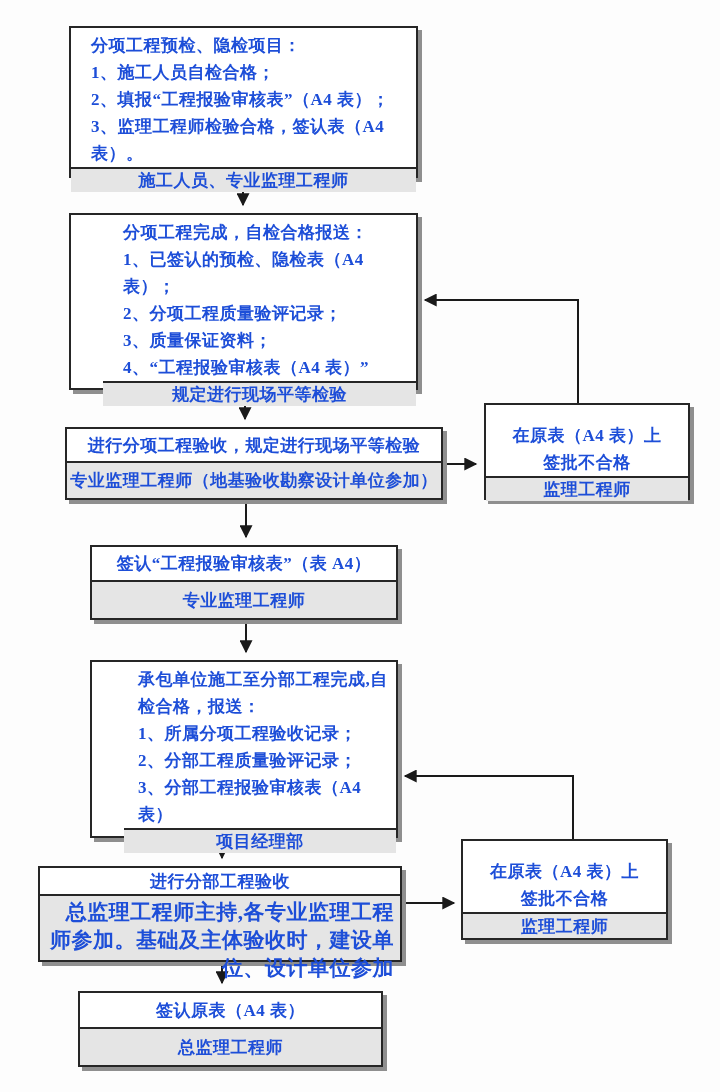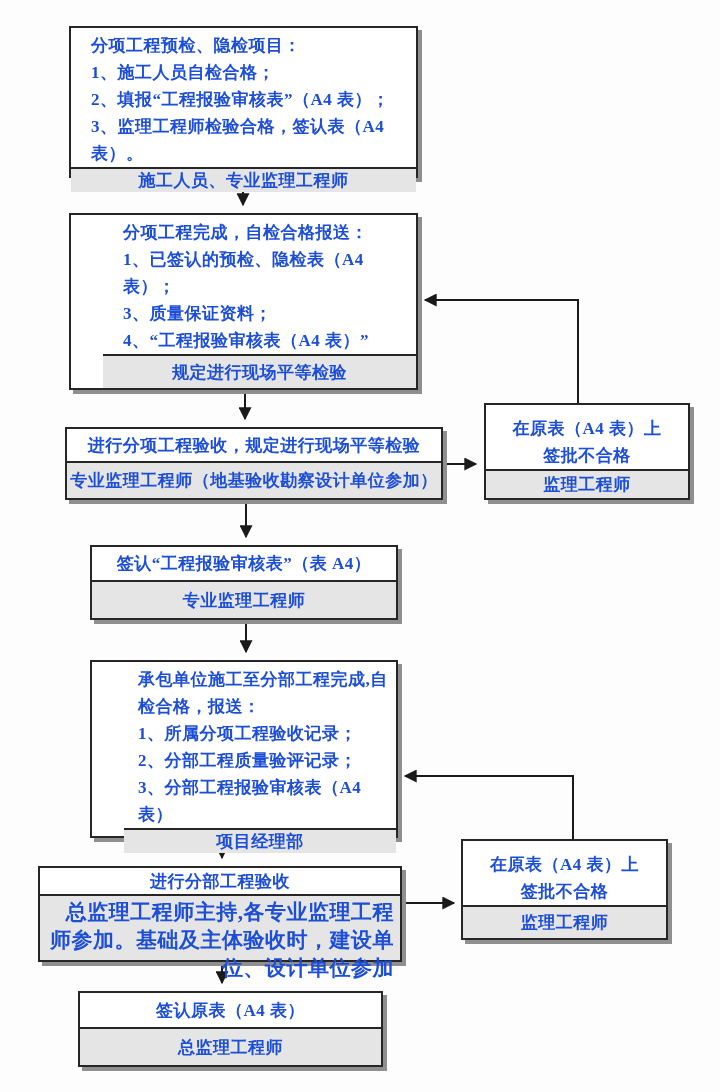--- a/index.html
+++ b/index.html
@@ -23,21 +23,21 @@
     flex-direction:column;
   }
   .content{
     flex:1;
     padding:4px 8px 0 20px;
     font-size:17px;
     line-height:27px;
     letter-spacing:0.5px;
   }
   .content.center{
-    padding:10px 4px 0 4px;
+    padding:17px 4px 0 4px;
     text-align:center;
   }
   .header-line{
     text-align:right;
     letter-spacing:0.5px;
     font-size:17px;
     flex:1;
     display:flex;
     align-items:center;
     justify-content:center;
@@ -92,20 +92,21 @@
       <div>2、填报“工程报验审核表”（A4 表）；</div>
       <div>3、监理工程师检验合格，签认表（A4 表）。</div>
     </div>
     <div class="footer" style="height:36px;">施工人员、专业监理工程师</div>
   </div>
 
   <div class="box" style="left:69px;top:213px;width:349px;height:177px;padding-left:32px;">
     <div class="content">
       <div>分项工程完成，自检合格报送：</div>
       <div>1、已签认的预检、隐检表（A4 表）；</div>
+      <div>2、分项工程质量验评记录；</div>
       <div>3、质量保证资料；</div>
       <div>4、“工程报验审核表（A4 表）”</div>
     </div>
     <div class="footer" style="height:35px;">规定进行现场平等检验</div>
   </div>
 
   <div class="box" style="left:65px;top:427px;width:378px;height:73px;">
     <div class="header-line">进行分项工程验收，规定进行现场平等检验</div>
     <div class="footer" style="height:35px;">专业监理工程师（地基验收勘察设计单位参加）</div>
   </div>

